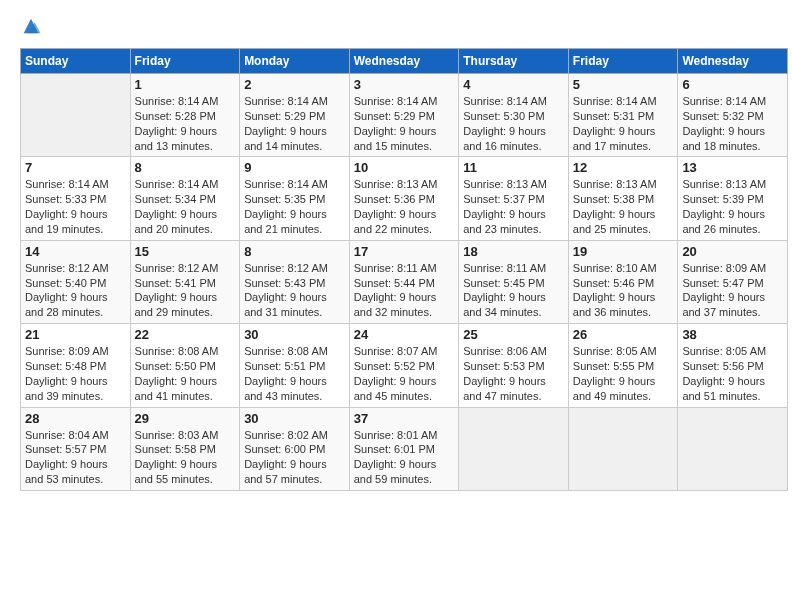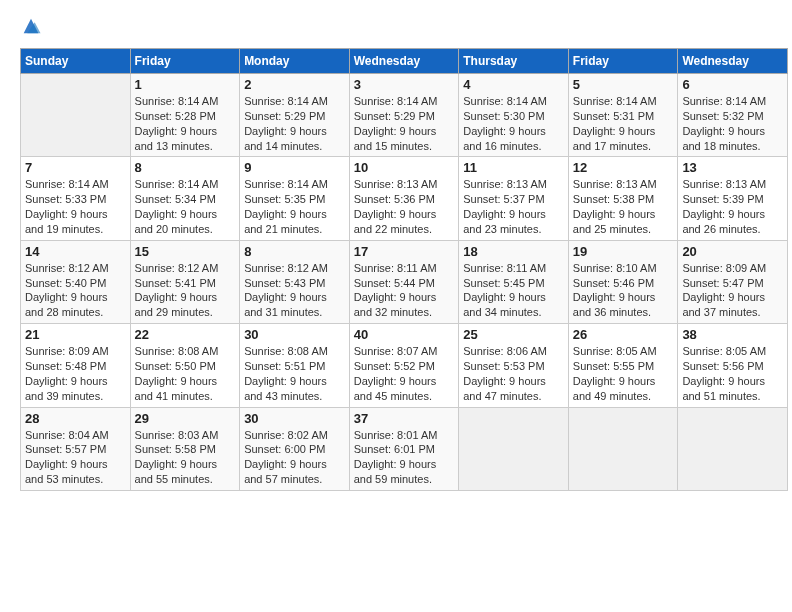--- a/index.html
+++ b/index.html
@@ -163,21 +163,21 @@
           <td><span class="day-number">8</span><span class="day-detail">Sunrise: 8:12 AM<br>Sunset: 5:43 PM<br>Daylight: 9 hours and 31 minutes.</span></td>
           <td><span class="day-number">17</span><span class="day-detail">Sunrise: 8:11 AM<br>Sunset: 5:44 PM<br>Daylight: 9 hours and 32 minutes.</span></td>
           <td><span class="day-number">18</span><span class="day-detail">Sunrise: 8:11 AM<br>Sunset: 5:45 PM<br>Daylight: 9 hours and 34 minutes.</span></td>
           <td><span class="day-number">19</span><span class="day-detail">Sunrise: 8:10 AM<br>Sunset: 5:46 PM<br>Daylight: 9 hours and 36 minutes.</span></td>
           <td><span class="day-number">20</span><span class="day-detail">Sunrise: 8:09 AM<br>Sunset: 5:47 PM<br>Daylight: 9 hours and 37 minutes.</span></td>
         </tr>
         <tr>
           <td><span class="day-number">21</span><span class="day-detail">Sunrise: 8:09 AM<br>Sunset: 5:48 PM<br>Daylight: 9 hours and 39 minutes.</span></td>
           <td><span class="day-number">22</span><span class="day-detail">Sunrise: 8:08 AM<br>Sunset: 5:50 PM<br>Daylight: 9 hours and 41 minutes.</span></td>
           <td><span class="day-number">30</span><span class="day-detail">Sunrise: 8:08 AM<br>Sunset: 5:51 PM<br>Daylight: 9 hours and 43 minutes.</span></td>
-          <td><span class="day-number">40</span><span class="day-detail">Sunrise: 8:07 AM<br>Sunset: 5:52 PM<br>Daylight: 9 hours and 45 minutes.</span></td>
+          <td><span class="day-number">24</span><span class="day-detail">Sunrise: 8:07 AM<br>Sunset: 5:52 PM<br>Daylight: 9 hours and 45 minutes.</span></td>
           <td><span class="day-number">25</span><span class="day-detail">Sunrise: 8:06 AM<br>Sunset: 5:53 PM<br>Daylight: 9 hours and 47 minutes.</span></td>
           <td><span class="day-number">26</span><span class="day-detail">Sunrise: 8:05 AM<br>Sunset: 5:55 PM<br>Daylight: 9 hours and 49 minutes.</span></td>
           <td><span class="day-number">38</span><span class="day-detail">Sunrise: 8:05 AM<br>Sunset: 5:56 PM<br>Daylight: 9 hours and 51 minutes.</span></td>
         </tr>
         <tr>
           <td><span class="day-number">28</span><span class="day-detail">Sunrise: 8:04 AM<br>Sunset: 5:57 PM<br>Daylight: 9 hours and 53 minutes.</span></td>
           <td><span class="day-number">29</span><span class="day-detail">Sunrise: 8:03 AM<br>Sunset: 5:58 PM<br>Daylight: 9 hours and 55 minutes.</span></td>
           <td><span class="day-number">30</span><span class="day-detail">Sunrise: 8:02 AM<br>Sunset: 6:00 PM<br>Daylight: 9 hours and 57 minutes.</span></td>
           <td><span class="day-number">37</span><span class="day-detail">Sunrise: 8:01 AM<br>Sunset: 6:01 PM<br>Daylight: 9 hours and 59 minutes.</span></td>
           <td class="empty-cell"></td>

